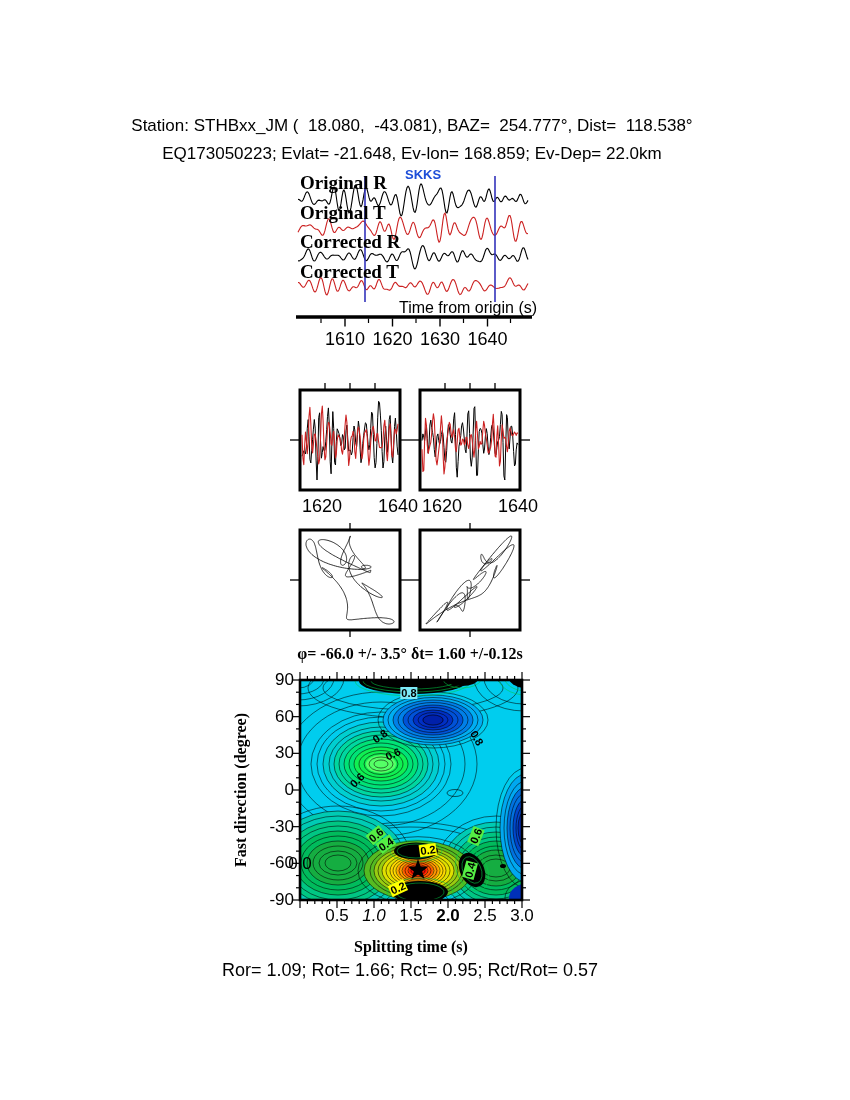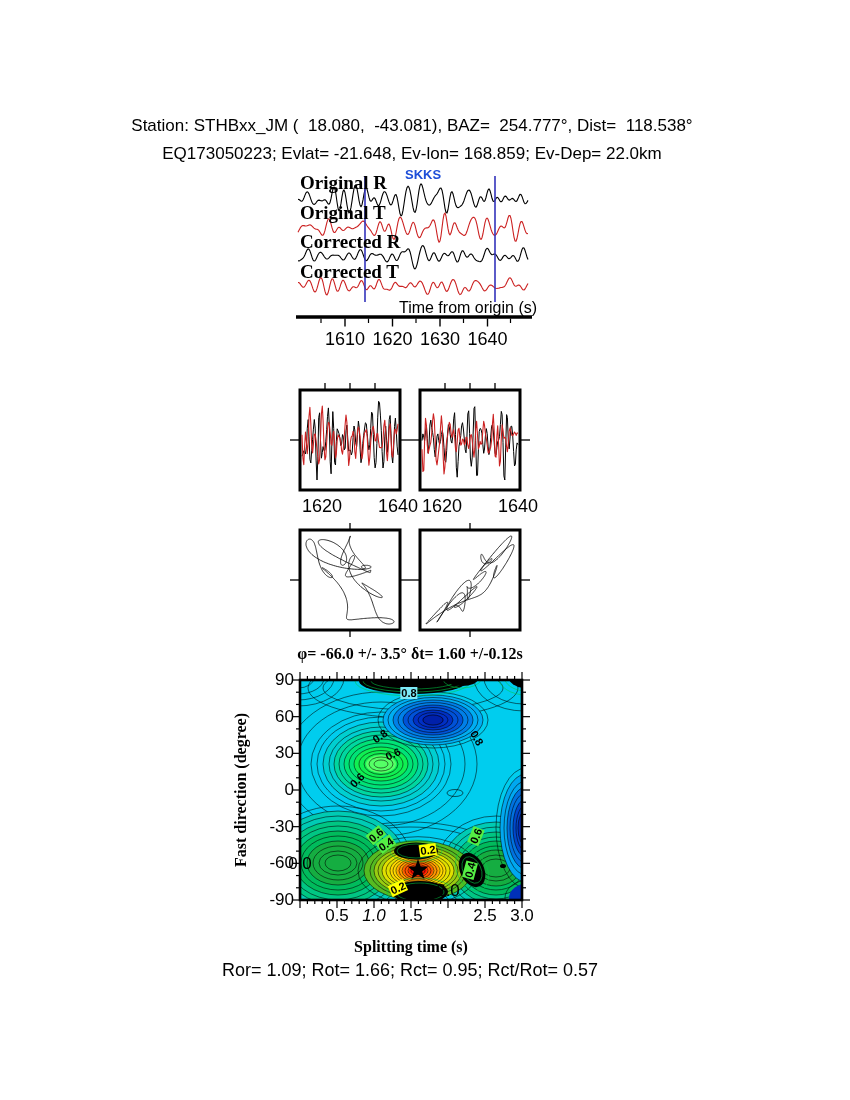--- a/index.html
+++ b/index.html
@@ -372,20 +372,20 @@
       <div class="yticklab" style="left:294px;top:790.001px;">0</div>
       <div class="yticklab" style="left:294px;top:826.668px;">-30</div>
       <div class="yticklab" style="left:294px;top:863.335px;">-60</div>
       <div class="yticklab" style="left:294px;top:900.002px;">-90</div>
     </div>
   <div id="xtick-labels">
       <div class="xticklab" style="left:300px;top:854px;">0.0</div>
       <div class="xticklab" style="left:337px;top:906px;">0.5</div>
       <div class="xticklab" style="left:374px;top:906px;font-style:italic;">1.0</div>
       <div class="xticklab" style="left:411px;top:906px;">1.5</div>
-      <div class="xticklab" style="left:448px;top:881px;">2.0</div>
+      <div class="xticklab" style="left:448px;top:906px;font-weight:bold;">2.0</div>
       <div class="xticklab" style="left:485px;top:906px;">2.5</div>
       <div class="xticklab" style="left:522px;top:906px;">3.0</div>
     </div>
   <div class="serif-label" style="left:0;width:822px;text-align:center;top:938px;">Splitting time (s)</div>
 
   <div class="footer" style="top:960px;">Ror= 1.09; Rot= 1.66; Rct= 0.95; Rct/Rot= 0.57</div>
 </div>
 
 </body></html>

